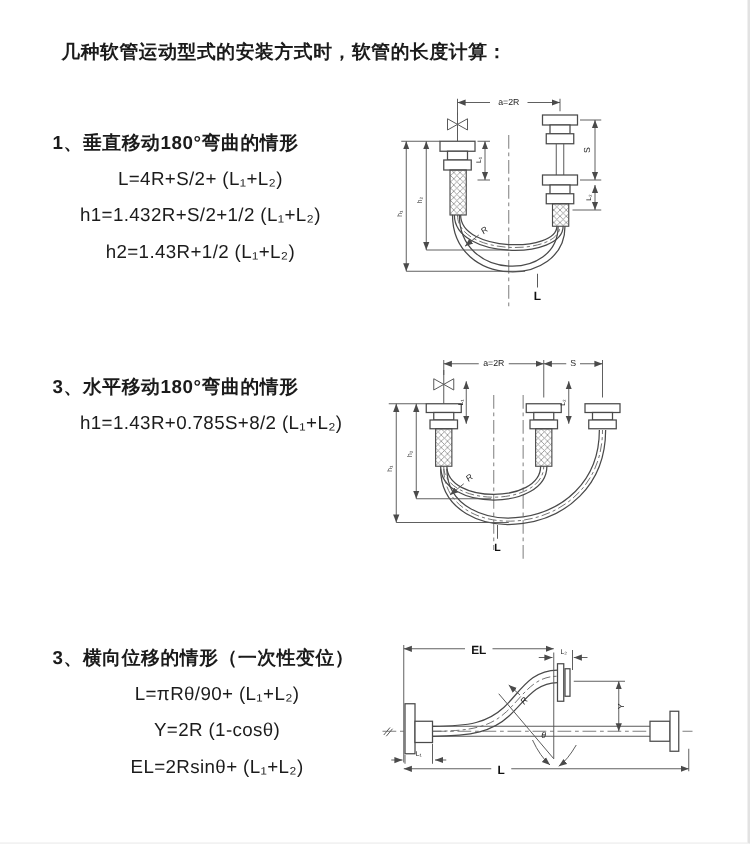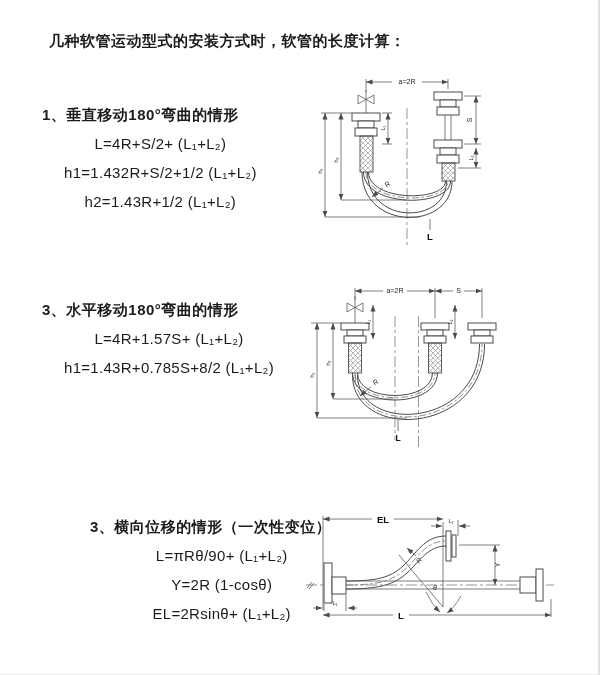--- a/index.html
+++ b/index.html
@@ -6,21 +6,21 @@
   .page{
     position:relative;width:600px;height:675px;background:#ffffff;
     font-family:"Liberation Sans","DejaVu Sans",sans-serif;color:#1b1b1b;
     overflow:hidden;border-right:2px solid #e2e2e2;border-bottom:1px solid #ececec;
     box-sizing:border-box;
   }
   .title{position:absolute;left:33px;top:16px;margin:16px;font-size:15px;font-weight:bold;letter-spacing:.5px;}
   .sec{position:absolute;left:42px;}
   .sec1{top:106px;}
   .sec2{top:301px;}
-  .sec3{top:518px;margin-left:48px;}
+  .sec3{top:518px;}
   .sec-heading{font-size:15px;font-weight:bold;letter-spacing:.5px;line-height:18px;}
   .formula{font-size:15px;line-height:18px;margin-top:11px;padding-left:22px;letter-spacing:.3px;font-weight:500;text-align:center;}
   svg.d{position:absolute;}
   .d1{left:308px;top:68px;}
   .d2{left:303px;top:278px;}
   .d3{left:296px;top:498px;}
   
   .ln{stroke:#4a4a4a;stroke-width:1;fill:none;}
   .thin{stroke:#5a5a5a;stroke-width:.8;fill:none;}
   .fr{fill:#ffffff;stroke:#4a4a4a;stroke-width:1;}
@@ -43,21 +43,20 @@
 
   <section class="sec sec1">
     <div class="sec-heading">1、垂直移动180°弯曲的情形</div>
     <div class="formula">L=4R+S/2+ (L₁+L₂)</div>
     <div class="formula">h1=1.432R+S/2+1/2 (L₁+L₂)</div>
     <div class="formula">h2=1.43R+1/2 (L₁+L₂)</div>
   </section>
 
   <section class="sec sec2">
     <div class="sec-heading">3、水平移动180°弯曲的情形</div>
-    <div class="formula">L=4R+1.57S+ (L₁+L₂)</div>
     <div class="formula">h1=1.43R+0.785S+8/2 (L₁+L₂)</div>
   </section>
 
   <section class="sec sec3">
     <div class="sec-heading">3、横向位移的情形（一次性变位）</div>
     <div class="formula">L=πRθ/90+ (L₁+L₂)</div>
     <div class="formula">Y=2R (1-cosθ)</div>
     <div class="formula">EL=2Rsinθ+ (L₁+L₂)</div>
   </section>
 

